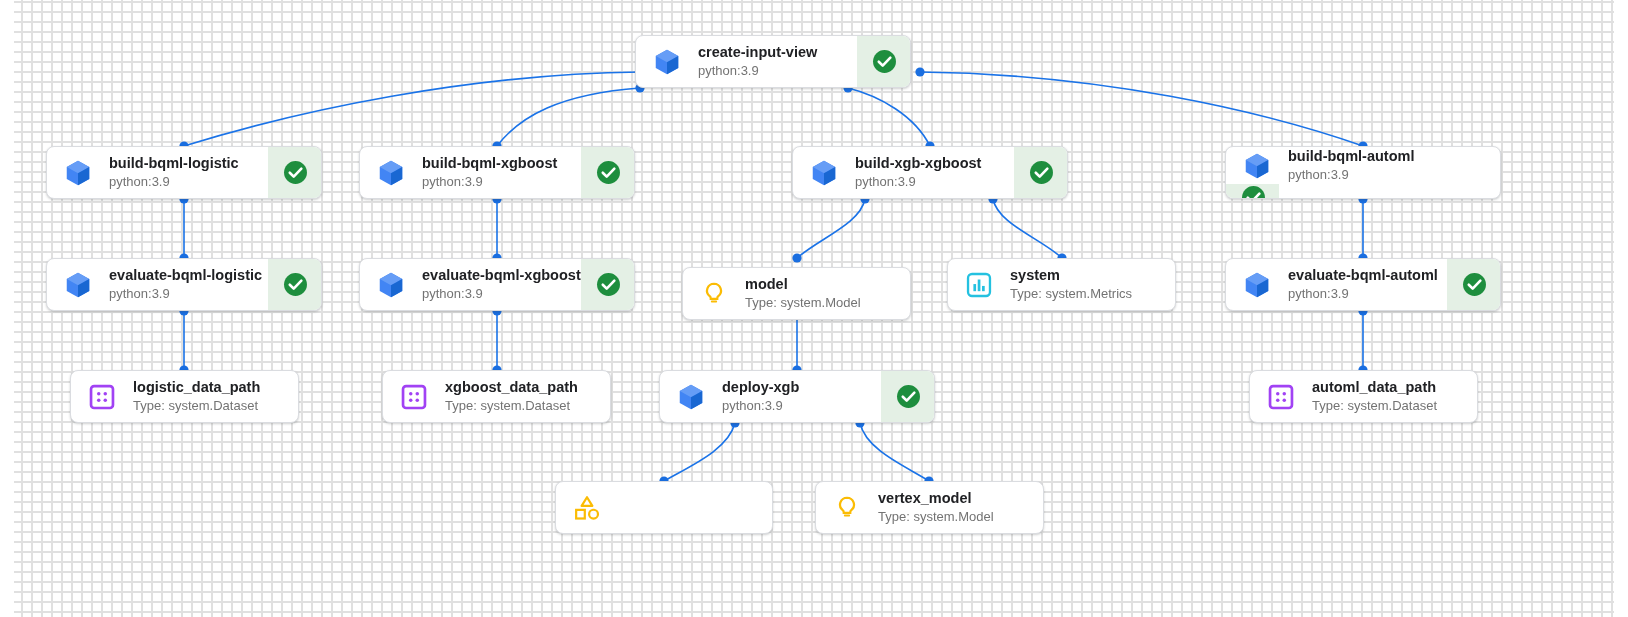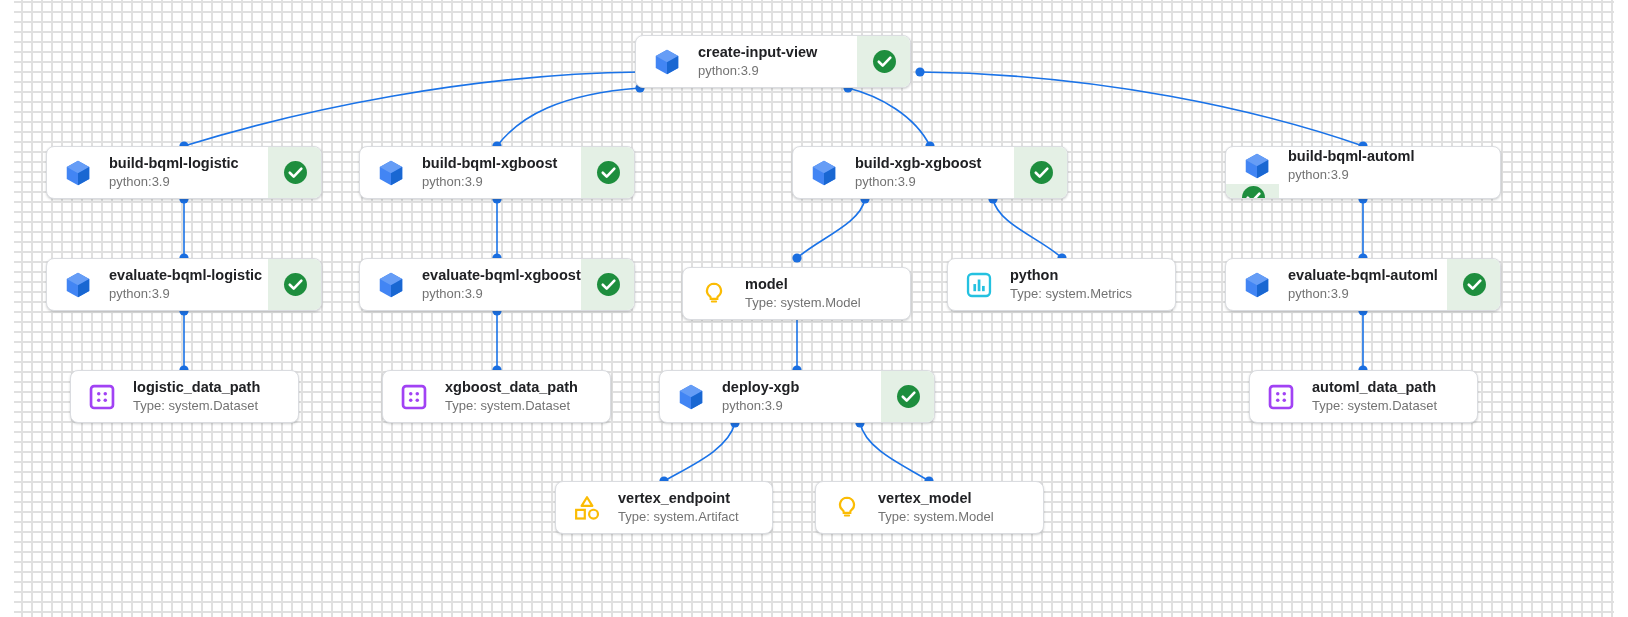--- a/index.html
+++ b/index.html
@@ -312,21 +312,21 @@
         <div class="node-body">
           <span class="node-icon">
             <svg width="28" height="28" viewBox="0 0 24 24">
               <rect x="2.6" y="2.6" width="18.8" height="18.8" rx="3.4" fill="none" stroke="#24c1e0" stroke-width="2"></rect>
               <rect x="7.2" y="11.2" width="2.3" height="6.1" fill="#24c1e0"></rect>
               <rect x="10.9" y="7.3" width="2.3" height="10" fill="#24c1e0"></rect>
               <rect x="14.6" y="12.8" width="2.3" height="4.5" fill="#24c1e0"></rect>
             </svg>
           </span>
           <div class="node-text">
-            <div class="node-title">python</div>
+            <div class="node-title">system</div>
             <div class="node-sub">Type: system.Metrics</div>
           </div>
         </div>
       </div>
       <div class="node" style="left: 1225px; top: 258px; width: 276px; height: 53px;">
         <div class="node-body">
           <span class="node-icon">
             <svg width="30" height="30" viewBox="0 0 24 24">
               <path d="M12 2.2 21 7.2v9.6L12 21.8 3 16.8V7.2z" fill="#4285f4"></path>
               <path d="M12 2.2 21 7.2 12 12.2 3 7.2z" fill="#669df6"></path>
@@ -419,24 +419,20 @@
       </div>
       <div class="node" style="left: 555px; top: 481px; width: 218px; height: 53px;">
         <div class="node-body">
           <span class="node-icon">
             <svg width="28" height="28" viewBox="0 0 24 24">
               <path d="M12 2.8 16.6 10.2H7.4z" fill="none" stroke="#fbbc04" stroke-width="1.9" stroke-linejoin="round"></path>
               <rect x="2.7" y="13.6" width="7.4" height="7.4" fill="none" stroke="#fbbc04" stroke-width="1.9"></rect>
               <circle cx="17.6" cy="17.3" r="3.8" fill="none" stroke="#fbbc04" stroke-width="1.9"></circle>
             </svg>
           </span>
-          <div class="node-text">
-            <div class="node-title">vertex_endpoint</div>
-            <div class="node-sub">Type: system.Artifact</div>
-          </div>
         </div>
       </div>
       <div class="node" style="left: 815px; top: 481px; width: 229px; height: 53px;">
         <div class="node-body">
           <span class="node-icon">
             <svg width="28" height="28" viewBox="0 0 24 24">
               <path d="M12 3.2a6 6 0 0 0-3.7 10.7c.6.5.9 1.1.9 1.8v.5h5.6v-.5c0-.7.3-1.3.9-1.8A6 6 0 0 0 12 3.2z" fill="none" stroke="#fbbc04" stroke-width="1.9"></path>
               <rect x="9.3" y="17.6" width="5.4" height="1.7" rx="0.8" fill="#fbbc04"></rect>
             </svg>
           </span>

